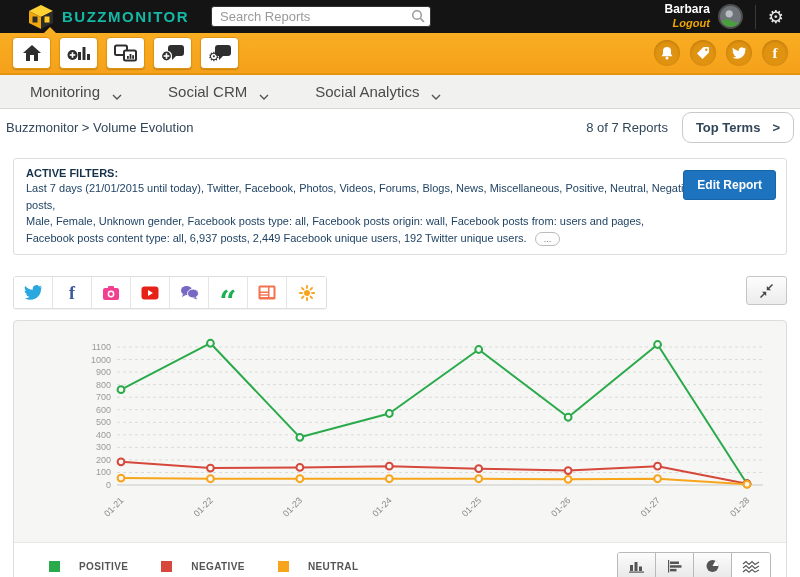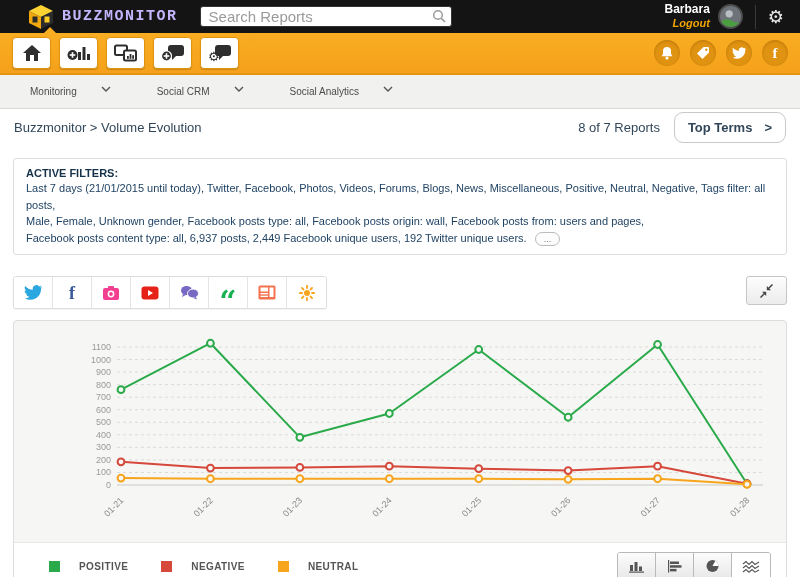--- a/index.html
+++ b/index.html
@@ -4,24 +4,24 @@
 <style>
   * { box-sizing: border-box; margin: 0; padding: 0; }
   body {
     width: 800px; height: 577px; overflow: hidden;
     font-family: "Liberation Sans", sans-serif;
     background: #fff;
   }
   
   .topbar { height: 33px; background: #141414; display: flex; align-items: center; padding: 0 10px; }
   .logo-cube { margin: 2px 8px 0 18px; }
-  .brand { color: #c4b5fd; font-weight: bold; font-size: 15px; letter-spacing: 1.5px; font-family: Liberation Mono, monospace; }
+  .brand { color: #14b8a6; font-weight: bold; font-size: 15px; letter-spacing: 1.5px; }
   .search-wrap { position: relative; margin-left: 22px; }
-  .search-input { width: 252px; height: 21px; border: 1px solid #333; border-radius: 3px;
-    padding: 0 26px 0 8px; font-size: 15px; color: #333; font-family: "Liberation Sans", sans-serif; }
+  .search-input { width: 220px; height: 21px; border: 1px solid #333; border-radius: 3px;
+    padding: 0 26px 0 8px; font-size: 13px; color: #333; font-family: "Liberation Sans", sans-serif; }
   .search-input::placeholder { color: #9a9a9a; }
   .search-icon { position: absolute; right: 5px; top: 3px; }
   .user-area { margin-left: auto; display: flex; align-items: center; }
   .user-names { text-align: right; line-height: 1.15; margin-right: 8px; }
   .user-name { color: #fff; font-size: 12px; font-weight: bold; }
   .logout { color: #f0a500; font-size: 11px; font-style: italic; font-weight: bold; cursor: pointer; }
   .avatar { width: 25px; height: 25px; border-radius: 50%; border: 2px solid #4c4c4c; overflow: hidden; background: #6d7378; }
   .topbar-divider { width: 1px; height: 24px; background: #3a3a3a; margin: 0 12px; }
   .gear-glyph { color: #e6e6e6; font-size: 18px; line-height: 1; cursor: pointer; margin-right: 6px; }
   
@@ -33,23 +33,23 @@
     margin-right: 8px; display: flex; align-items: center; justify-content: center;
     box-shadow: 0 1px 1px rgba(0,0,0,.18); cursor: pointer; }
   .round-icons { margin-left: auto; display: flex; gap: 10px; }
   .round-icon { width: 26px; height: 26px; border-radius: 50%; background: #e09311;
     display: flex; align-items: center; justify-content: center; cursor: pointer;
     box-shadow: inset 0 1px 3px rgba(120,70,0,.35); }
   .fb-f { color: #fff; font-weight: bold; font-size: 15px; font-family: "Liberation Serif", serif; line-height: 1; }
   
   .menubar { height: 34px; background: #f1f1ef; border-bottom: 1px solid #d8d8d6;
     display: flex; align-items: center; padding-left: 30px; gap: 46px; }
-  .menu-item { font-size: 10px; color: #4b4b4b; display: flex; align-items: flex-start; gap: 24px; cursor: pointer; }
-  
-  .breadcrumb-row { height: 37px; display: flex; align-items: center; padding: 0 14px; background: #fff; }
+  .menu-item { font-size: 15px; color: #4b4b4b; display: flex; align-items: flex-end; gap: 12px; cursor: pointer; }
+  
+  .breadcrumb-row { height: 37px; display: flex; align-items: center; padding: 0 6px; background: #fff; }
   .breadcrumb { color: #32465a; font-size: 13px; }
   .report-counter { margin-left: auto; font-size: 13px; color: #32465a; margin-right: 14px; }
   .top-terms-btn { border: 1px solid #c9c9c9; border-radius: 9px; background: #fff; padding: 7px 13px;
     font-size: 13px; color: #32465a; font-weight: bold; display: flex; align-items: center; gap: 12px; cursor: pointer; }
   .top-terms-chevron { color: #32465a; font-weight: bold; }
   
   .filters-panel { margin: 12px 13px 0; border: 1px solid #ddd; border-radius: 3px; background: #fff;
     padding: 8px 12px; position: relative; min-height: 70px; }
   .filters-title { font-weight: bold; color: #16324a; font-size: 11px; margin-bottom: 1px; }
   .filters-line { font-size: 11px; color: #1f4263; line-height: 1.5; padding-right: 88px; }
@@ -216,20 +216,21 @@
 </div>
 
 <section class="filters-panel">
   <div class="filters-title">ACTIVE FILTERS:</div>
   <div class="filters-line">Last 7 days (21/01/2015 until today), Twitter, Facebook, Photos, Videos, Forums, Blogs, News, Miscellaneous, Positive, Neutral, Negative, Tags filter: all posts,</div>
   <div class="filters-line">Male, Female, Unknown gender, Facebook posts type: all, Facebook posts origin: wall, Facebook posts from: users and pages,</div>
   <div class="filters-line">
     <span>Facebook posts content type: all, 6,937 posts, 2,449 Facebook unique users, 192 Twitter unique users.</span>
     <span class="more-pill">...</span>
   </div>
+  <button class="edit-btn">Edit Report</button>
 </section>
 
 <div class="channel-row">
   <div class="channel-group">
     <div class="channel-btn">
       <svg width="18" height="15" viewBox="0 0 24 20">
         <path d="M23.9 2.6a10 10 0 01-2.8.8A4.9 4.9 0 0023.3.7c-.95.55-2 .96-3.1 1.18A4.9 4.9 0 0011.8 6.4C7.7 6.1 4.1 4.2 1.6 1.2a4.8 4.8 0 00-.66 2.5c0 1.7.87 3.2 2.19 4.1a4.9 4.9 0 01-2.23-.62v.06a4.92 4.92 0 003.95 4.83 5 5 0 01-2.21.08 4.94 4.94 0 004.6 3.42A9.87 9.87 0 011.14 17.6 14 14 0 008.7 19.8c9.05 0 14-7.5 14-14v-.63A10 10 0 0023.9 2.6z" fill="#29a7de"></path>
       </svg>
     </div>
     <div class="channel-btn">

